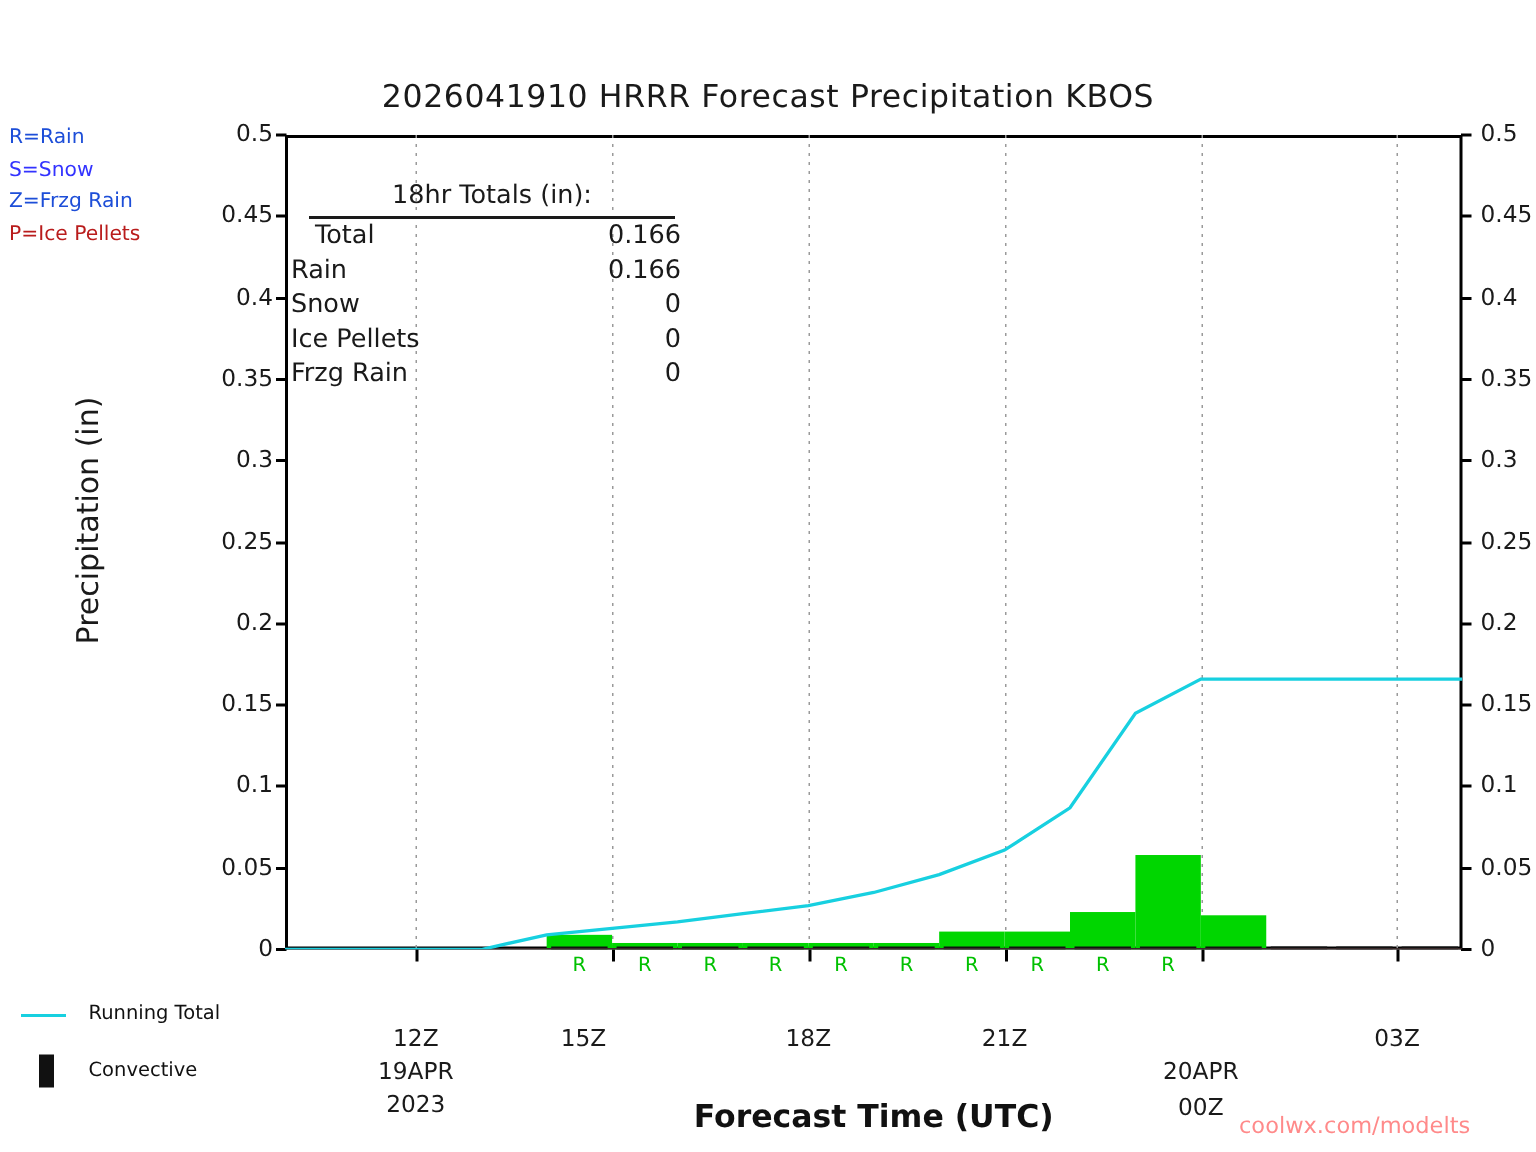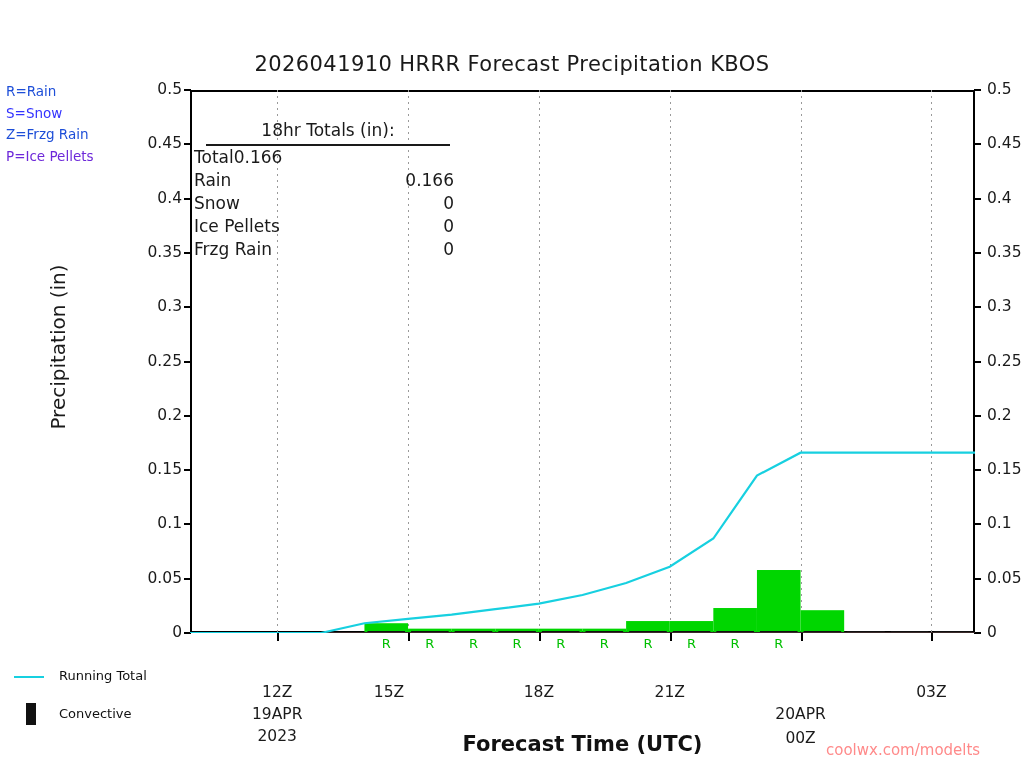--- a/index.html
+++ b/index.html
@@ -14,21 +14,21 @@
     position:absolute;left:0;top:52px;width:1024px;text-align:center;
     font-size:21px;letter-spacing:.4px;color:#1a1a1a;
   }
 
   
   .phase-legend{position:absolute;left:6px;top:81px;font-size:13.5px;line-height:21.5px;}
   .phase-legend div{white-space:nowrap;}
   .ph-r{color:#1d4ed8;}
   .ph-s{color:#3333ff;}
   .ph-z{color:#1d4ed8;}
-  .ph-p{color:#6d28d9;}
+  .ph-p{color:#b91c1c;}
 
   
   .ylab{
     position:absolute;left:-62px;top:335px;width:240px;text-align:center;
     font-size:20px;transform:rotate(-90deg);transform-origin:center center;
     color:#1a1a1a;white-space:nowrap;
   }
   .xlab{
     position:absolute;left:190px;top:732px;width:785px;text-align:center;
     font-size:21px;font-weight:bold;color:#111;
@@ -198,21 +198,21 @@
       <span class="phase-ch" style="color: rgb(0, 192, 0); left: 370.694px;">R</span>
       <span class="phase-ch" style="color: rgb(0, 192, 0); left: 414.306px;">R</span>
       <span class="phase-ch" style="color: rgb(0, 192, 0); left: 457.917px;">R</span>
       <span class="phase-ch" style="color: rgb(0, 192, 0); left: 501.528px;">R</span>
       <span class="phase-ch" style="color: rgb(0, 192, 0); left: 545.139px;">R</span>
       <span class="phase-ch" style="color: rgb(0, 192, 0); left: 588.75px;">R</span>
     </div>
 
   <div id="totals-box" style="position: absolute; left: 192px; top: 92px; width: 272px; font-size: 17px; color: rgb(26, 26, 26); line-height: 23px; margin-top: 25px;">
       <div style="text-align: center; padding-bottom: 2px; margin: 2px 14px 0px; border-bottom: 2px solid rgb(26, 26, 26);">18hr Totals (in):</div>
-      <div style="display: flex; padding: 0px 10px 0px 2px;">
+      <div style="display: flex; justify-content: space-between; padding: 0px 10px 0px 18px;">
         <span>Total</span>
         <span>0.166</span>
       </div>
       <div style="display: flex; justify-content: space-between; padding: 0px 10px 0px 2px;">
         <span>Rain</span>
         <span>0.166</span>
       </div>
       <div style="display: flex; justify-content: space-between; padding: 0px 10px 0px 2px;">
         <span>Snow</span>
         <span>0</span>

